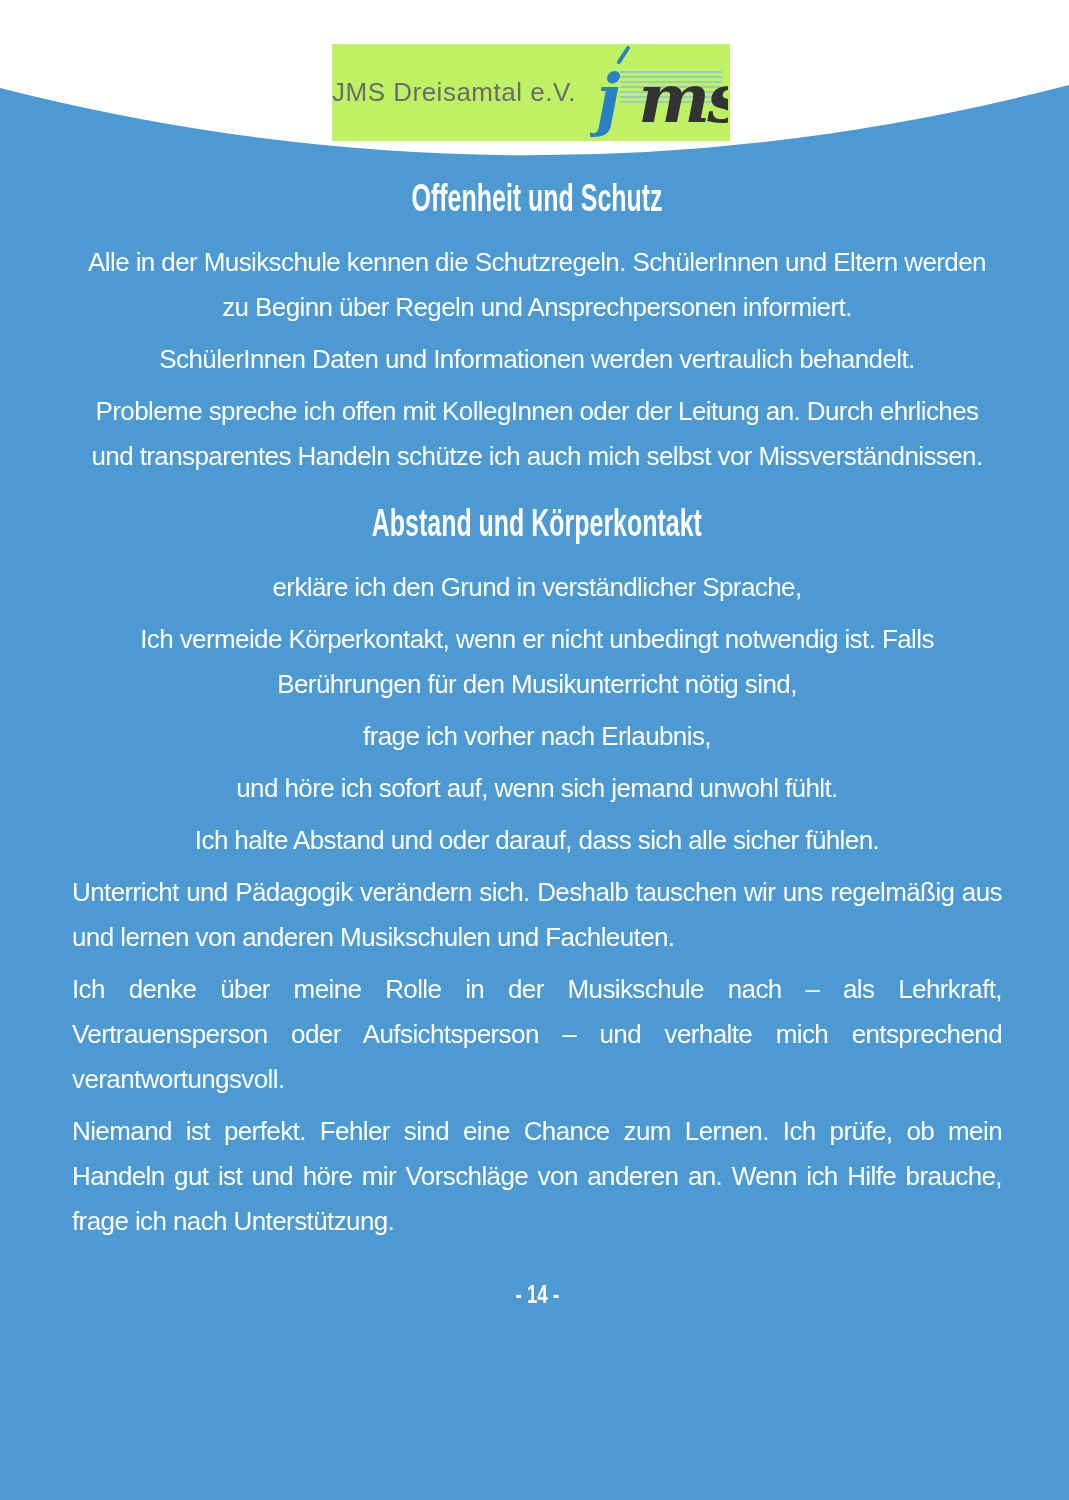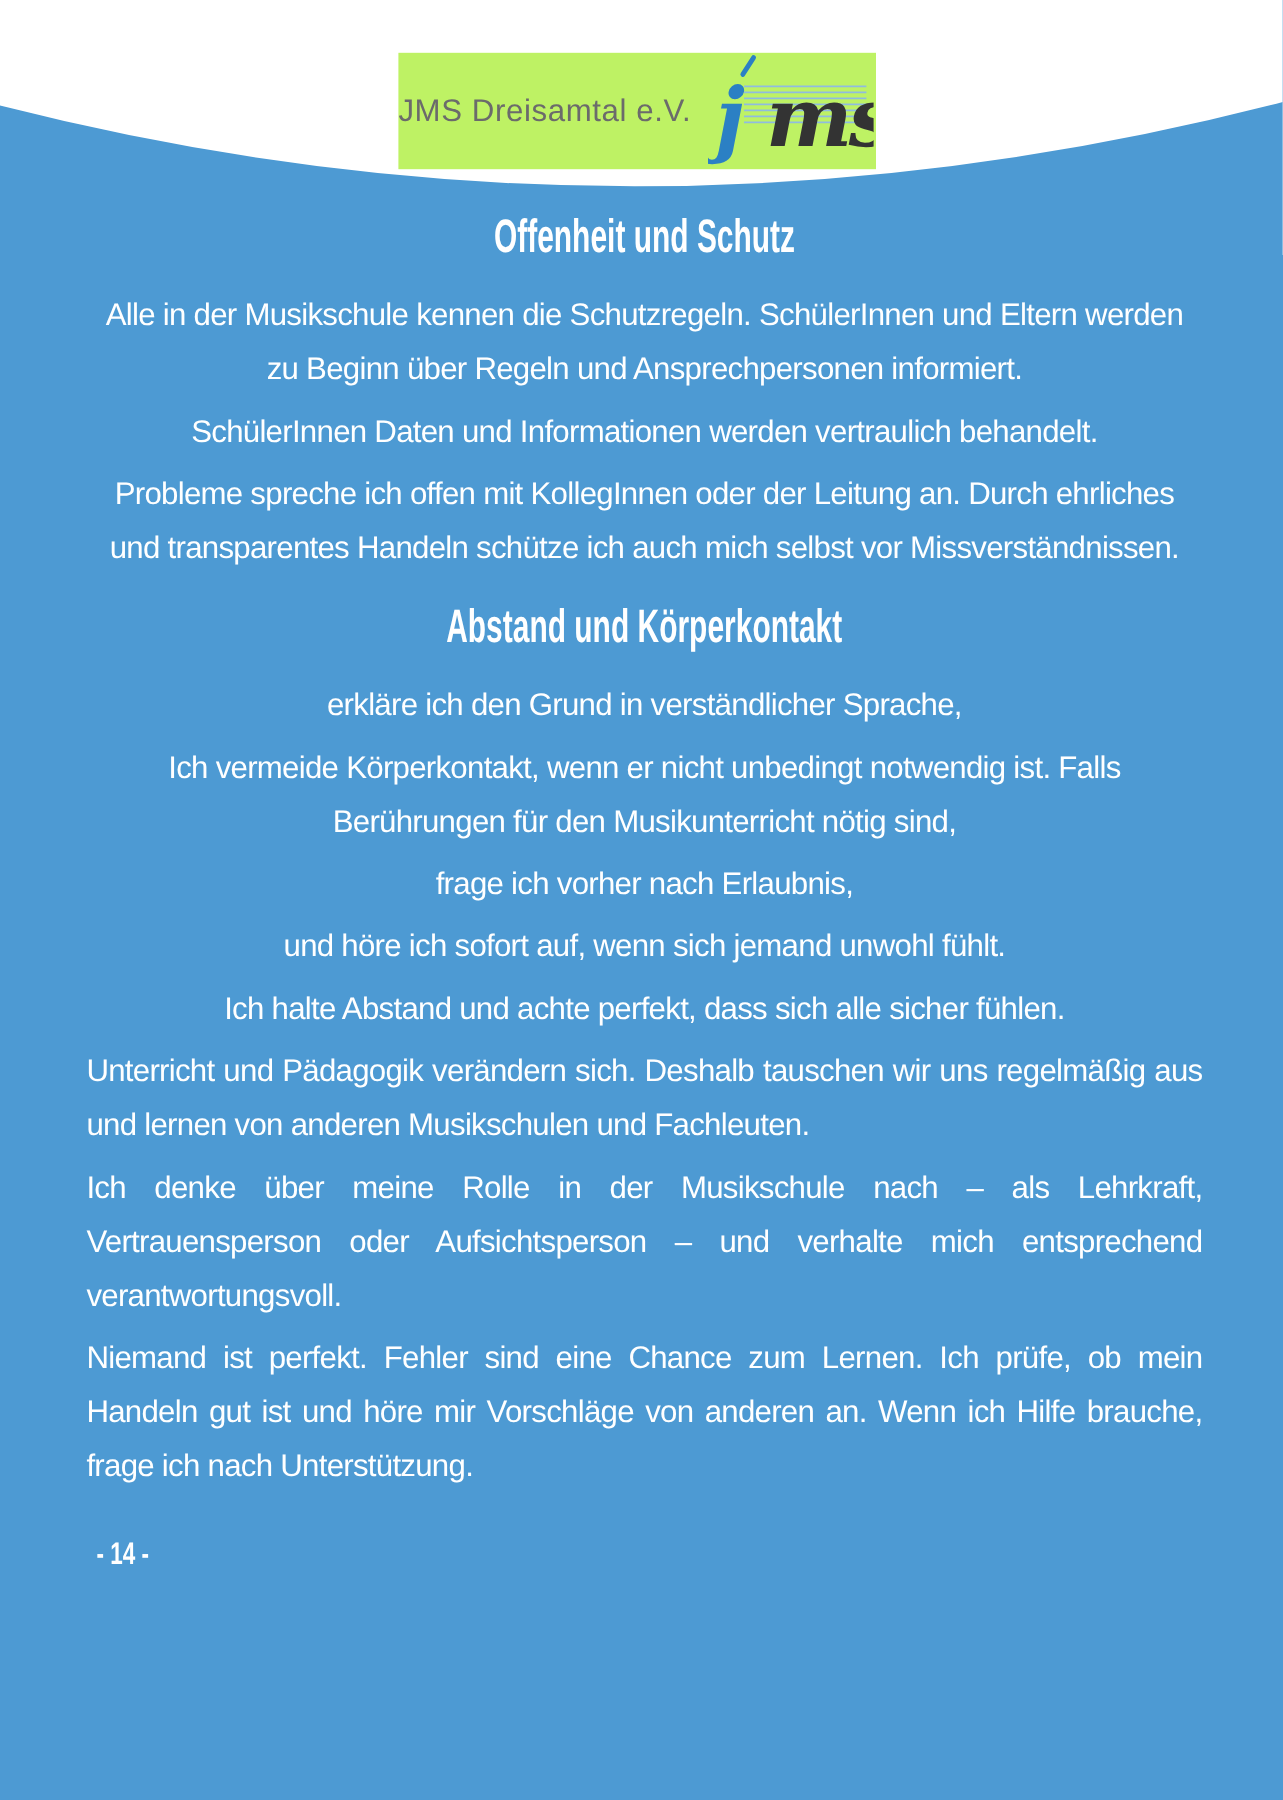--- a/index.html
+++ b/index.html
@@ -50,21 +50,21 @@
   }
   h2.heading.h-first { margin-top:0; }
   .cond {
     display:inline-block;
     transform:scaleX(0.64);
     transform-origin:center;
     white-space:nowrap;
   }
   .page-number {
     margin-top:28px;
-    text-align:left;
+    text-align:center;
     font-size:26px;
     font-weight:bold;
     line-height:45px;
     letter-spacing:0;
   }
   .pnum-inner {
     display:inline-block;
     transform:scaleX(0.72);
     transform-origin:center;
     white-space:nowrap;
@@ -108,21 +108,21 @@
     <p>SchülerInnen Daten und Informationen werden vertraulich behandelt.</p>
     <p>Probleme spreche ich offen mit KollegInnen oder der Leitung an. Durch ehrliches und transparentes Handeln schütze ich auch mich selbst vor Missverständnissen.</p>
 
     <h2 class="heading">
       <span class="cond">Abstand und Körperkontakt</span>
     </h2>
     <p>erkläre ich den Grund in verständlicher Sprache,</p>
     <p>Ich vermeide Körperkontakt, wenn er nicht unbedingt notwendig ist. Falls Berührungen für den Musikunterricht nötig sind,</p>
     <p>frage ich vorher nach Erlaubnis,</p>
     <p>und höre ich sofort auf, wenn sich jemand unwohl fühlt.</p>
-    <p>Ich halte Abstand und achte perfekt, dass sich alle sicher fühlen.</p>
+    <p>Ich halte Abstand und oder darauf, dass sich alle sicher fühlen.</p>
 
     <p class="justify">Unterricht und Pädagogik verändern sich. Deshalb tauschen wir uns regelmäßig aus und lernen von anderen Musikschulen und Fachleuten.</p>
     <p class="justify">Ich denke über meine Rolle in der Musikschule nach – als Lehrkraft, Vertrauensperson oder Aufsichtsperson – und verhalte mich entsprechend verantwortungsvoll.</p>
     <p class="justify">Niemand ist perfekt. Fehler sind eine Chance zum Lernen. Ich prüfe, ob mein Handeln gut ist und höre mir Vorschläge von anderen an. Wenn ich Hilfe brauche, frage ich nach Unterstützung.</p>
 
     <div class="page-number">
       <span class="pnum-inner">- 14 -</span>
     </div>
 
   </main>

